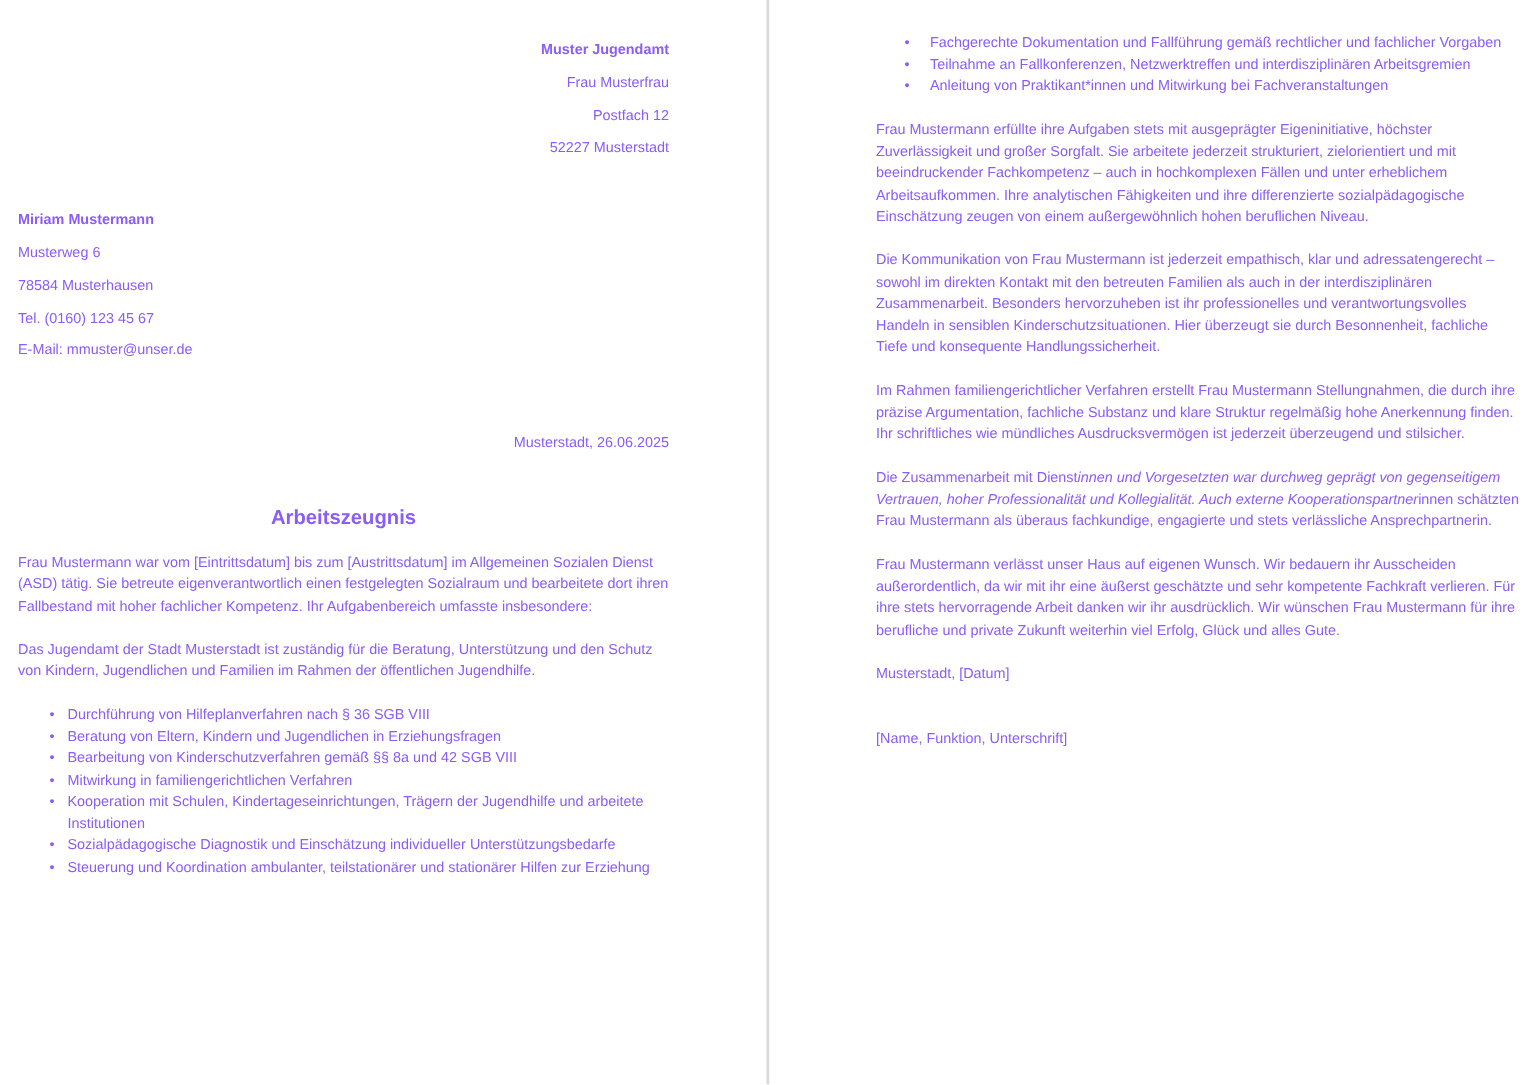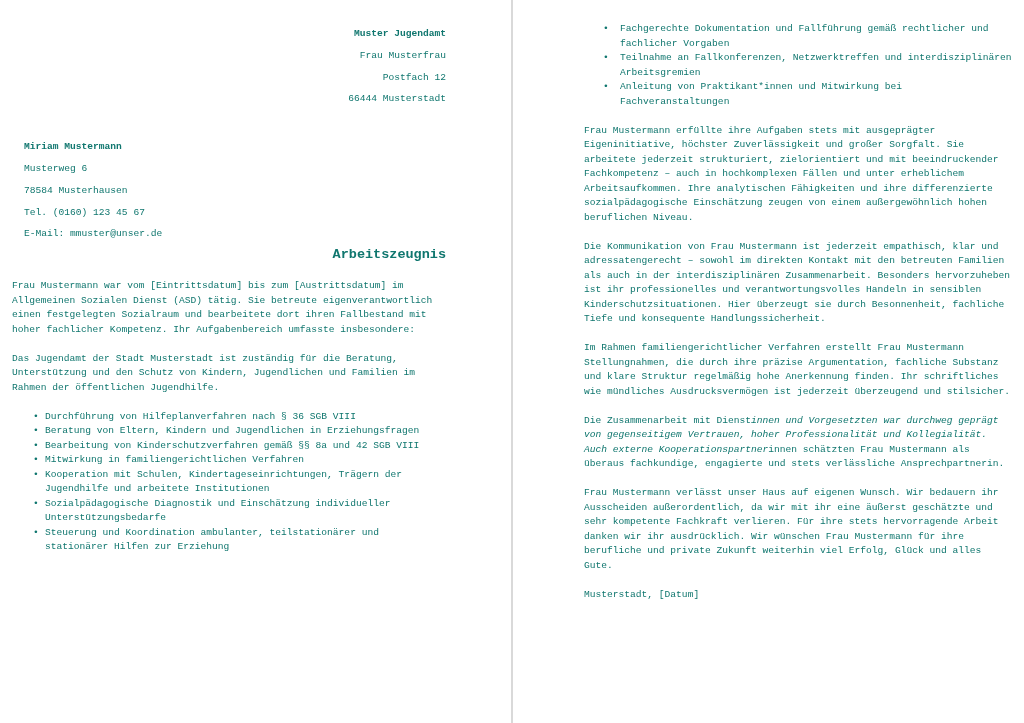--- a/index.html
+++ b/index.html
@@ -7,22 +7,22 @@
     padding: 0;
     width: 1024px;
     height: 723px;
     background: #ffffff;
     overflow: hidden;
   }
   .doc {
     position: relative;
     width: 859px;
     height: 723px;
-    font-family: Liberation Mono, monospace;
-    color: #0f766e;
+    font-family: Liberation Sans, sans-serif;
+    color: #8b5cf6;
     background: #ffffff;
   }
   .page {
     position: absolute;
     top: 0;
     height: 723px;
     background: #ffffff;
     box-sizing: border-box;
     font-size: 9.6px;
     line-height: 14.5px;
@@ -32,25 +32,26 @@
   .page-divider {
     position: absolute;
     left: 511px;
     top: 0;
     width: 2px;
     height: 723px;
     background: #d9d9d9;
   }
   .addr-block { line-height: 21.8px; }
   .recipient { margin-top: 23px; text-align: right; }
-  .sender { margin-top: 26px; text-align: left; margin-left: 12px; }
+  .sender { margin-top: 26px; text-align: left; }
   .addr-name { font-weight: bold; }
   .date-line { margin-top: 44px; text-align: right; }
   .doc-title {
-    text-align: right;
+    margin-top: 31px;
+    text-align: center;
     font-weight: bold;
     font-size: 13.5px;
     line-height: 20px;
   }
   .para { margin: 14px 0 14.5px 0; }
   .para:last-child { margin-bottom: 0; }
   ul.bullets {
     list-style: none;
     margin: 11px 0 14.5px 0;
     padding: 0;
@@ -76,31 +77,32 @@
 <body>
 
 <div class="doc">
 
   <div class="page page-1">
 
     <div class="addr-block recipient">
       <div class="addr-name">Muster Jugendamt</div>
       <div>Frau Musterfrau</div>
       <div>Postfach 12</div>
-      <div>66444 Musterstadt</div>
+      <div>52227 Musterstadt</div>
     </div>
 
     <div class="addr-block sender">
       <div class="addr-name">Miriam Mustermann</div>
       <div>Musterweg 6</div>
       <div>78584 Musterhausen</div>
       <div>Tel. (0160) 123 45 67</div>
       <div>E-Mail: mmuster@unser.de</div>
     </div>
 
+    <div class="date-line">Musterstadt, 26.06.2025</div>
 
     <div class="doc-title">Arbeitszeugnis</div>
 
     <p class="para">Frau Mustermann war vom [Eintrittsdatum] bis zum [Austrittsdatum] im Allgemeinen Sozialen Dienst (ASD) tätig. Sie betreute eigenverantwortlich einen festgelegten Sozialraum und bearbeitete dort ihren Fallbestand mit hoher fachlicher Kompetenz. Ihr Aufgabenbereich umfasste insbesondere:</p>
     <p class="para">Das Jugendamt der Stadt Musterstadt ist zuständig für die Beratung, Unterstützung und den Schutz von Kindern, Jugendlichen und Familien im Rahmen der öffentlichen Jugendhilfe.</p>
 
     <ul class="bullets">
       <li>
         <span class="bullet-marker">•</span>
         <span class="bullet-text">Durchführung von Hilfeplanverfahren nach § 36 SGB VIII</span>
@@ -154,15 +156,16 @@
     <p class="para">Frau Mustermann erfüllte ihre Aufgaben stets mit ausgeprägter Eigeninitiative, höchster Zuverlässigkeit und großer Sorgfalt. Sie arbeitete jederzeit strukturiert, zielorientiert und mit beeindruckender Fachkompetenz – auch in hochkomplexen Fällen und unter erheblichem Arbeitsaufkommen. Ihre analytischen Fähigkeiten und ihre differenzierte sozialpädagogische Einschätzung zeugen von einem außergewöhnlich hohen beruflichen Niveau.</p>
     <p class="para">Die Kommunikation von Frau Mustermann ist jederzeit empathisch, klar und adressatengerecht – sowohl im direkten Kontakt mit den betreuten Familien als auch in der interdisziplinären Zusammenarbeit. Besonders hervorzuheben ist ihr professionelles und verantwortungsvolles Handeln in sensiblen Kinderschutzsituationen. Hier überzeugt sie durch Besonnenheit, fachliche Tiefe und konsequente Handlungssicherheit.</p>
     <p class="para">Im Rahmen familiengerichtlicher Verfahren erstellt Frau Mustermann Stellungnahmen, die durch ihre präzise Argumentation, fachliche Substanz und klare Struktur regelmäßig hohe Anerkennung finden. Ihr schriftliches wie mündliches Ausdrucksvermögen ist jederzeit überzeugend und stilsicher.</p>
 
     <p class="para"><span>Die Zusammenarbeit mit Dienst</span><span class="italic-run">innen und Vorgesetzten war durchweg geprägt von gegenseitigem Vertrauen, hoher Professionalität und Kollegialität. Auch externe Kooperationspartner</span><span>innen schätzten Frau Mustermann als überaus fachkundige, engagierte und stets verlässliche Ansprechpartnerin.</span></p>
 
     <p class="para">Frau Mustermann verlässt unser Haus auf eigenen Wunsch. Wir bedauern ihr Ausscheiden außerordentlich, da wir mit ihr eine äußerst geschätzte und sehr kompetente Fachkraft verlieren. Für ihre stets hervorragende Arbeit danken wir ihr ausdrücklich. Wir wünschen Frau Mustermann für ihre berufliche und private Zukunft weiterhin viel Erfolg, Glück und alles Gute.</p>
 
     <div class="place-date">Musterstadt, [Datum]</div>
 
+    <div class="signature-line">[Name, Funktion, Unterschrift]</div>
   </div>
 
 </div>
 
 </body></html>

